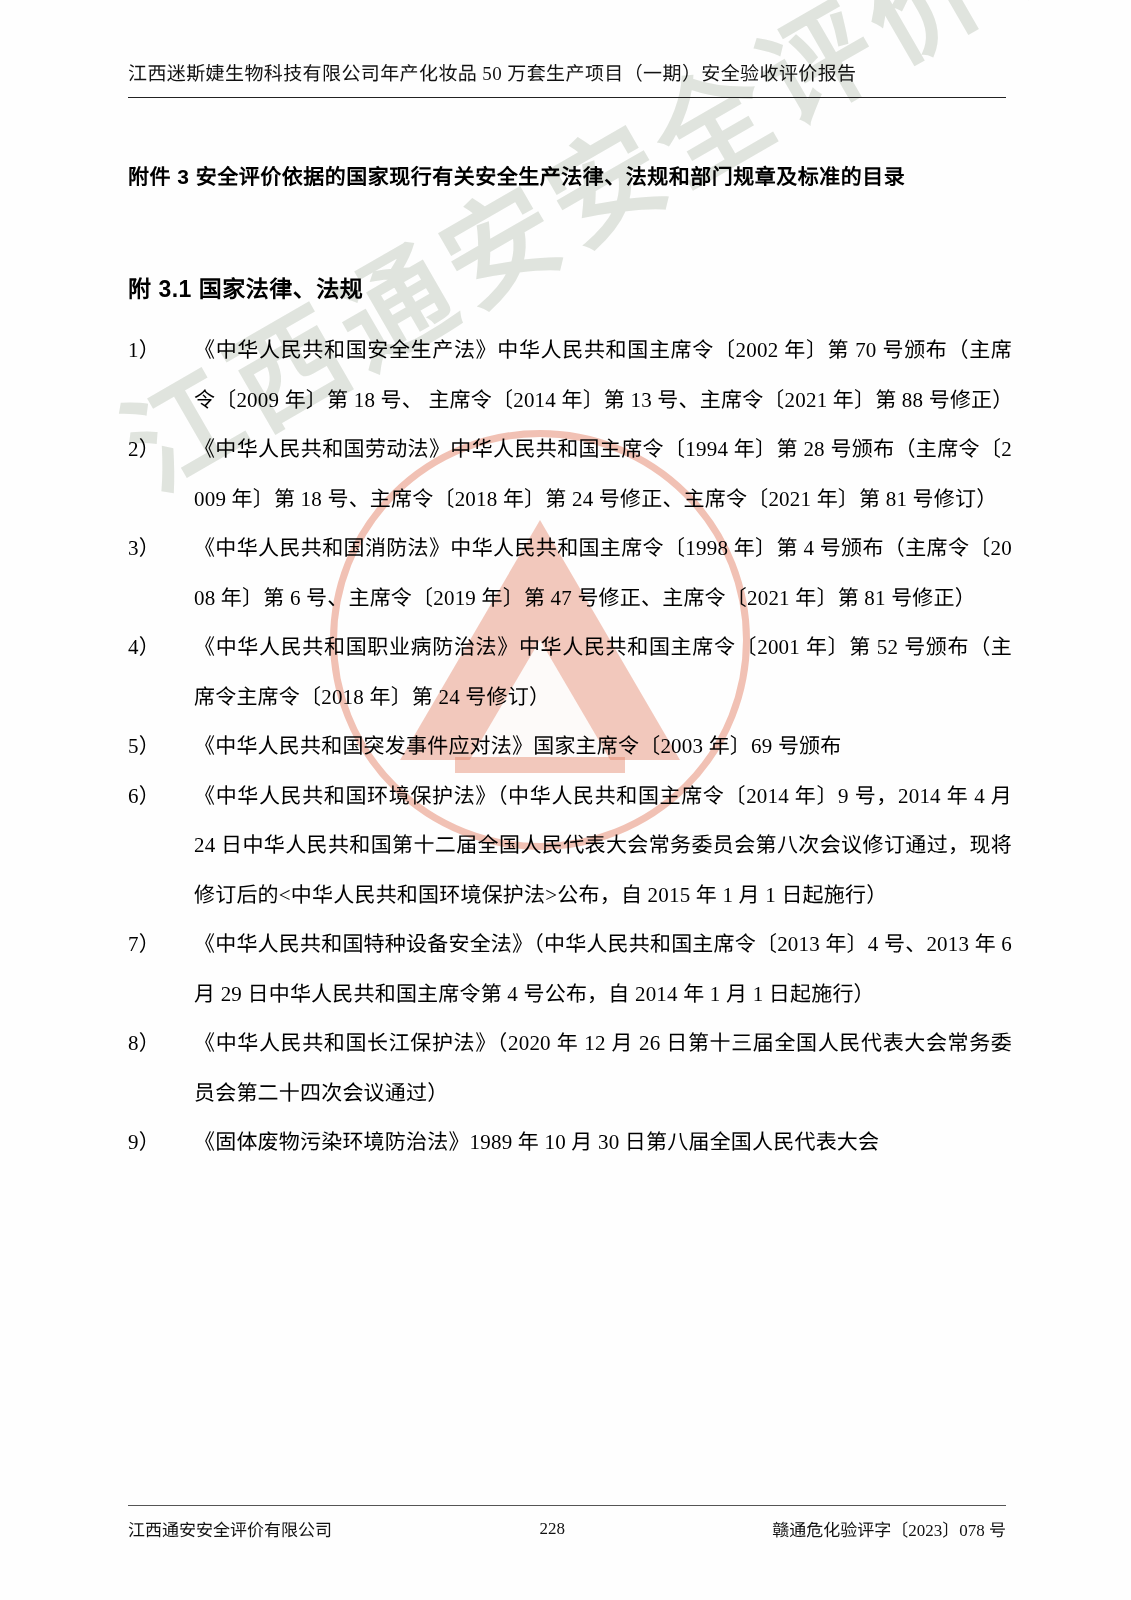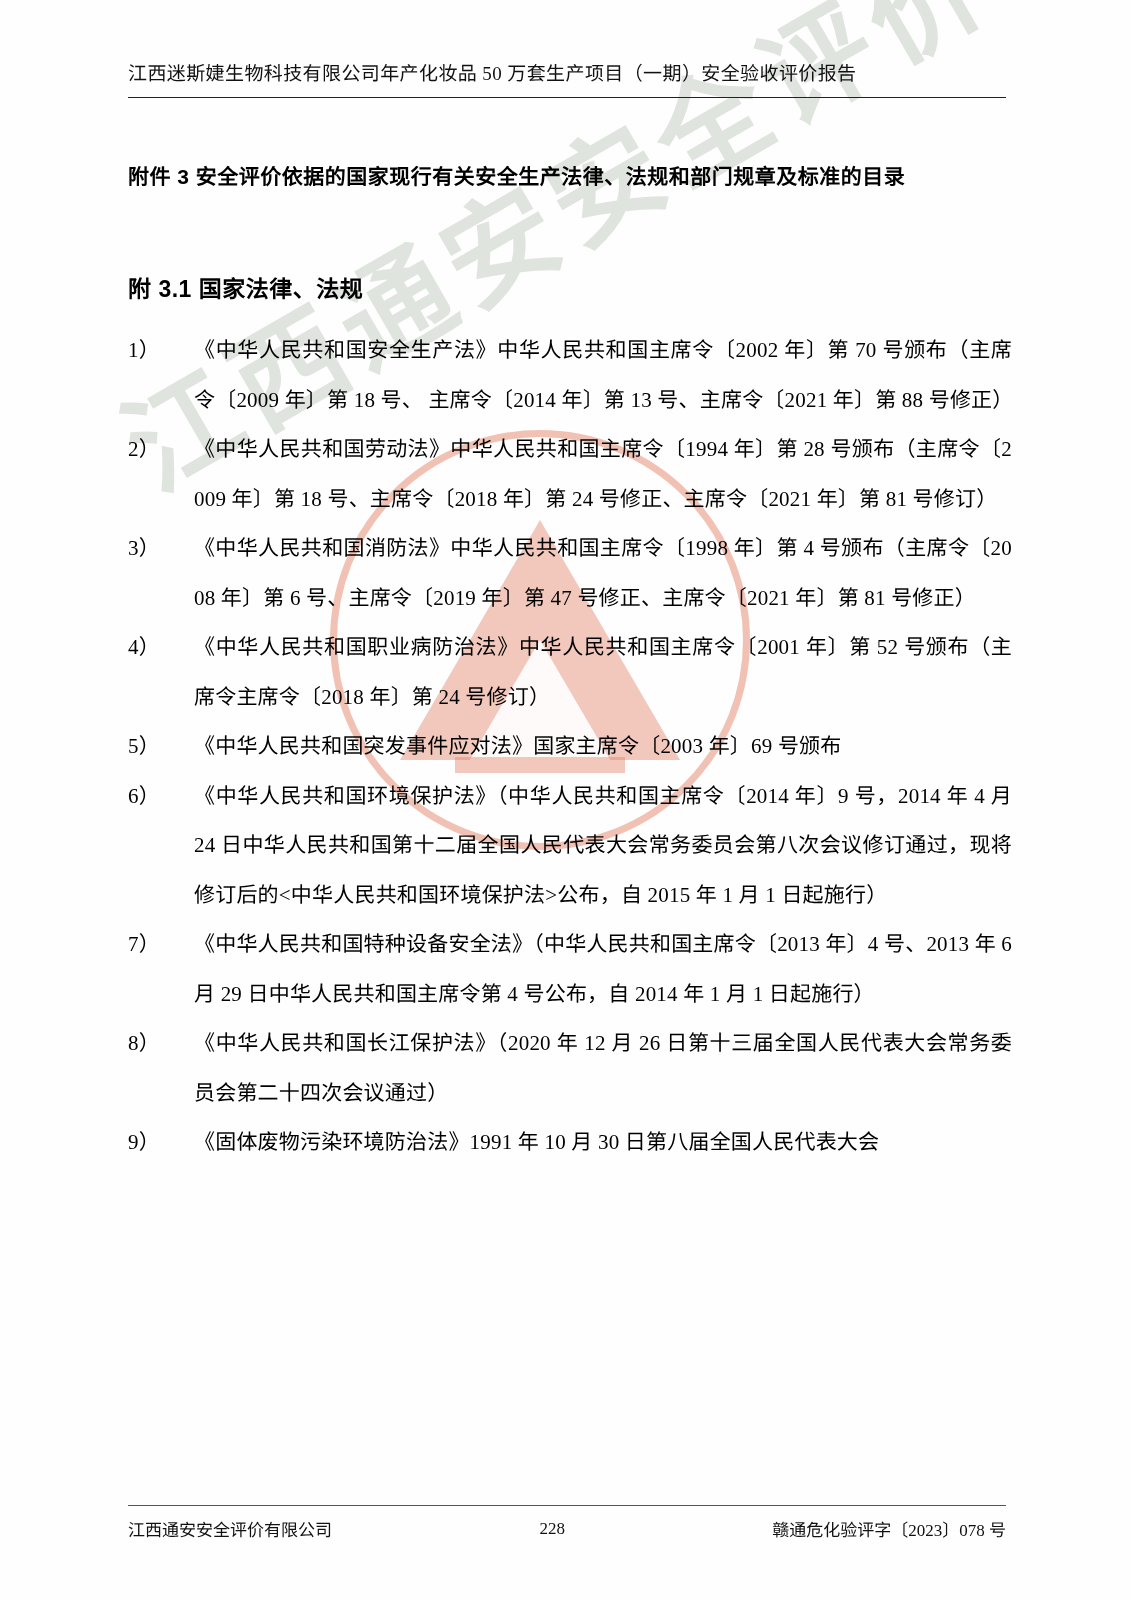--- a/index.html
+++ b/index.html
@@ -246,21 +246,21 @@
         <div class="item-text">《中华人民共和国特种设备安全法》（中华人民共和国主席令〔2013 年〕4 号、2013 年 6 月 29 日中华人民共和国主席令第 4 号公布，自 2014 年 1 月 1 日起施行）</div>
       </div>
 
       <div class="item">
         <div class="item-num">8）</div>
         <div class="item-text">《中华人民共和国长江保护法》（2020 年 12 月 26 日第十三届全国人民代表大会常务委员会第二十四次会议通过）</div>
       </div>
 
       <div class="item">
         <div class="item-num">9）</div>
-        <div class="item-text">《固体废物污染环境防治法》1991 年 10 月 30 日第八届全国人民代表大会</div>
+        <div class="item-text">《固体废物污染环境防治法》1989 年 10 月 30 日第八届全国人民代表大会</div>
       </div>
 
     </div>
 
     <div class="footer-rule"></div>
     <div class="footer">
       <div class="footer-left">江西通安安全评价有限公司</div>
       <div class="footer-center">228</div>
       <div class="footer-right">赣通危化验评字〔2023〕078 号</div>
     </div>

